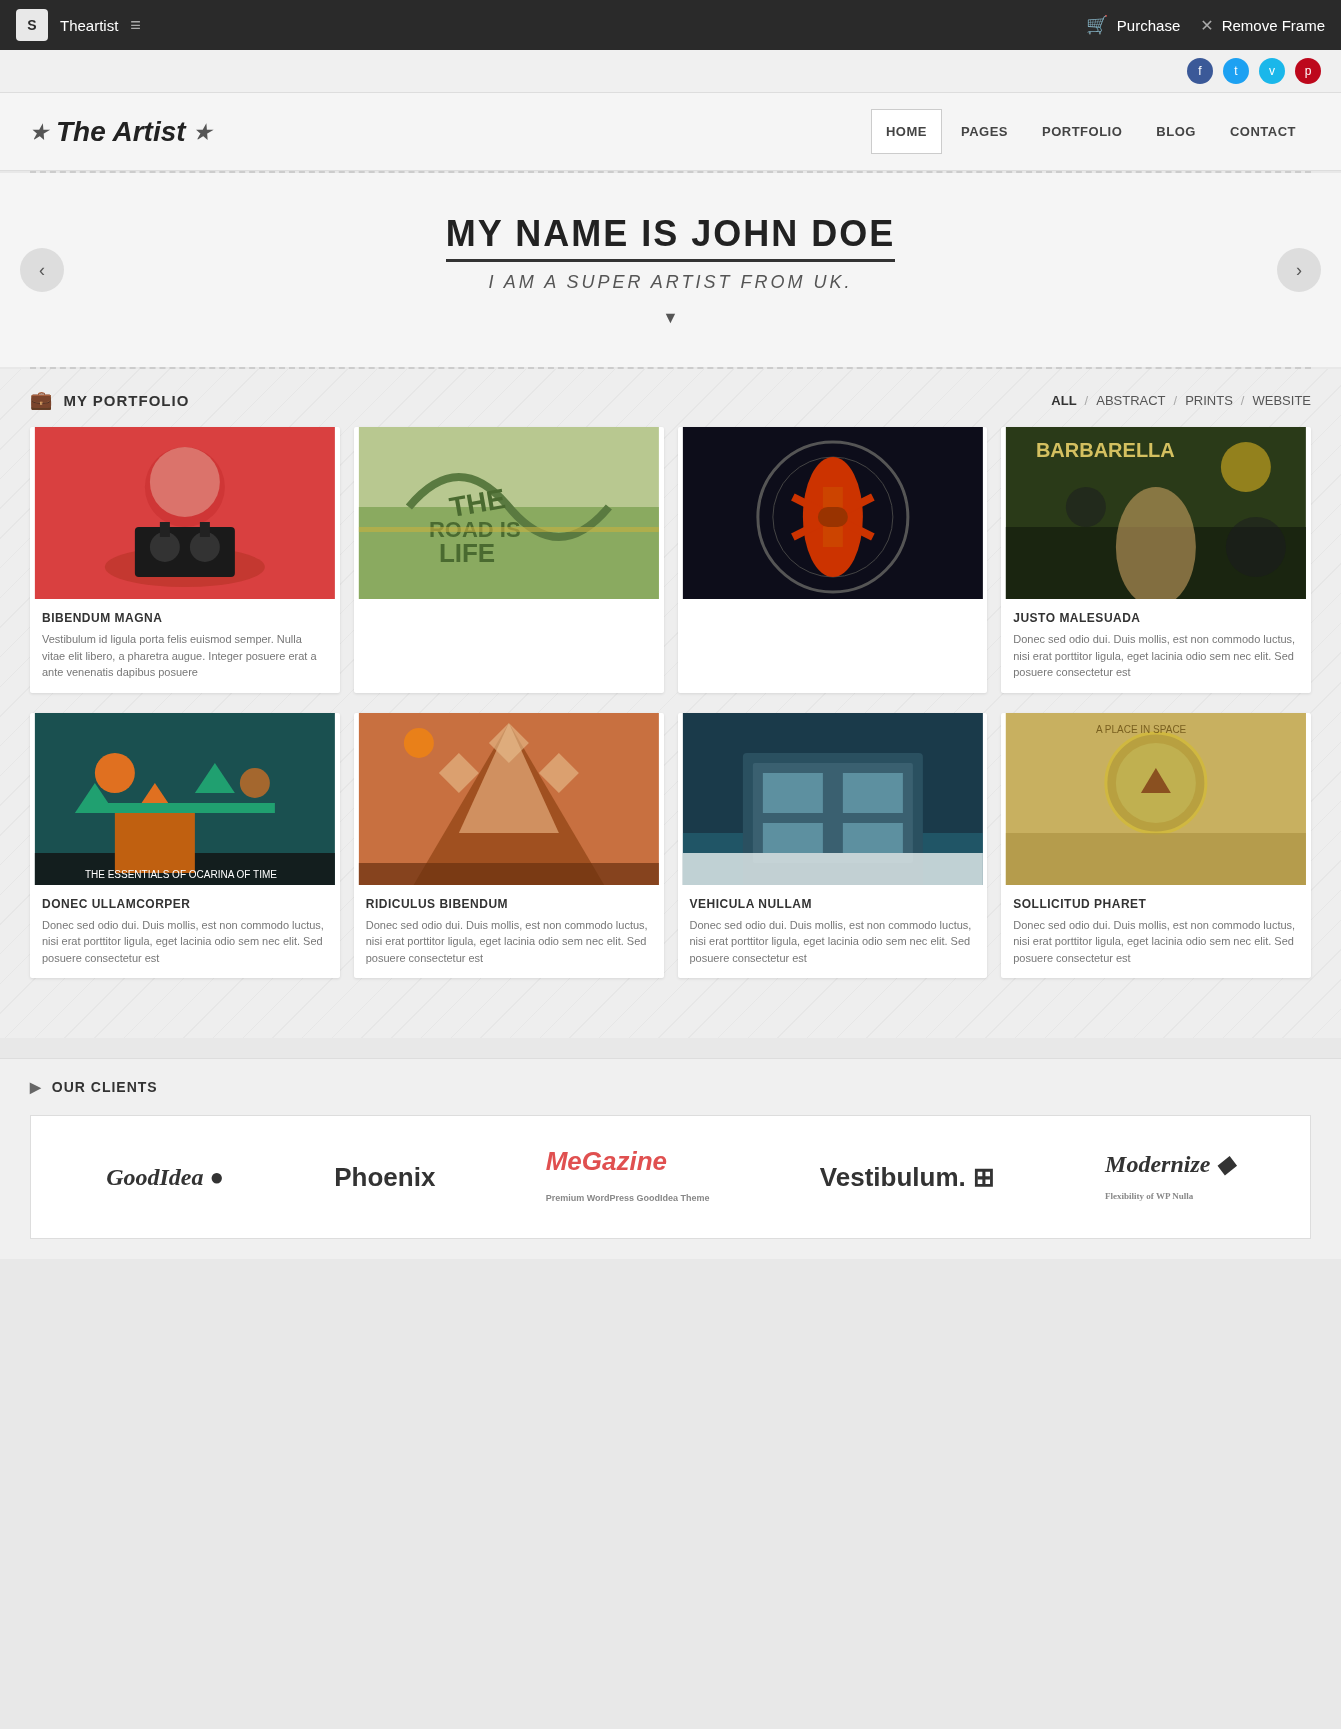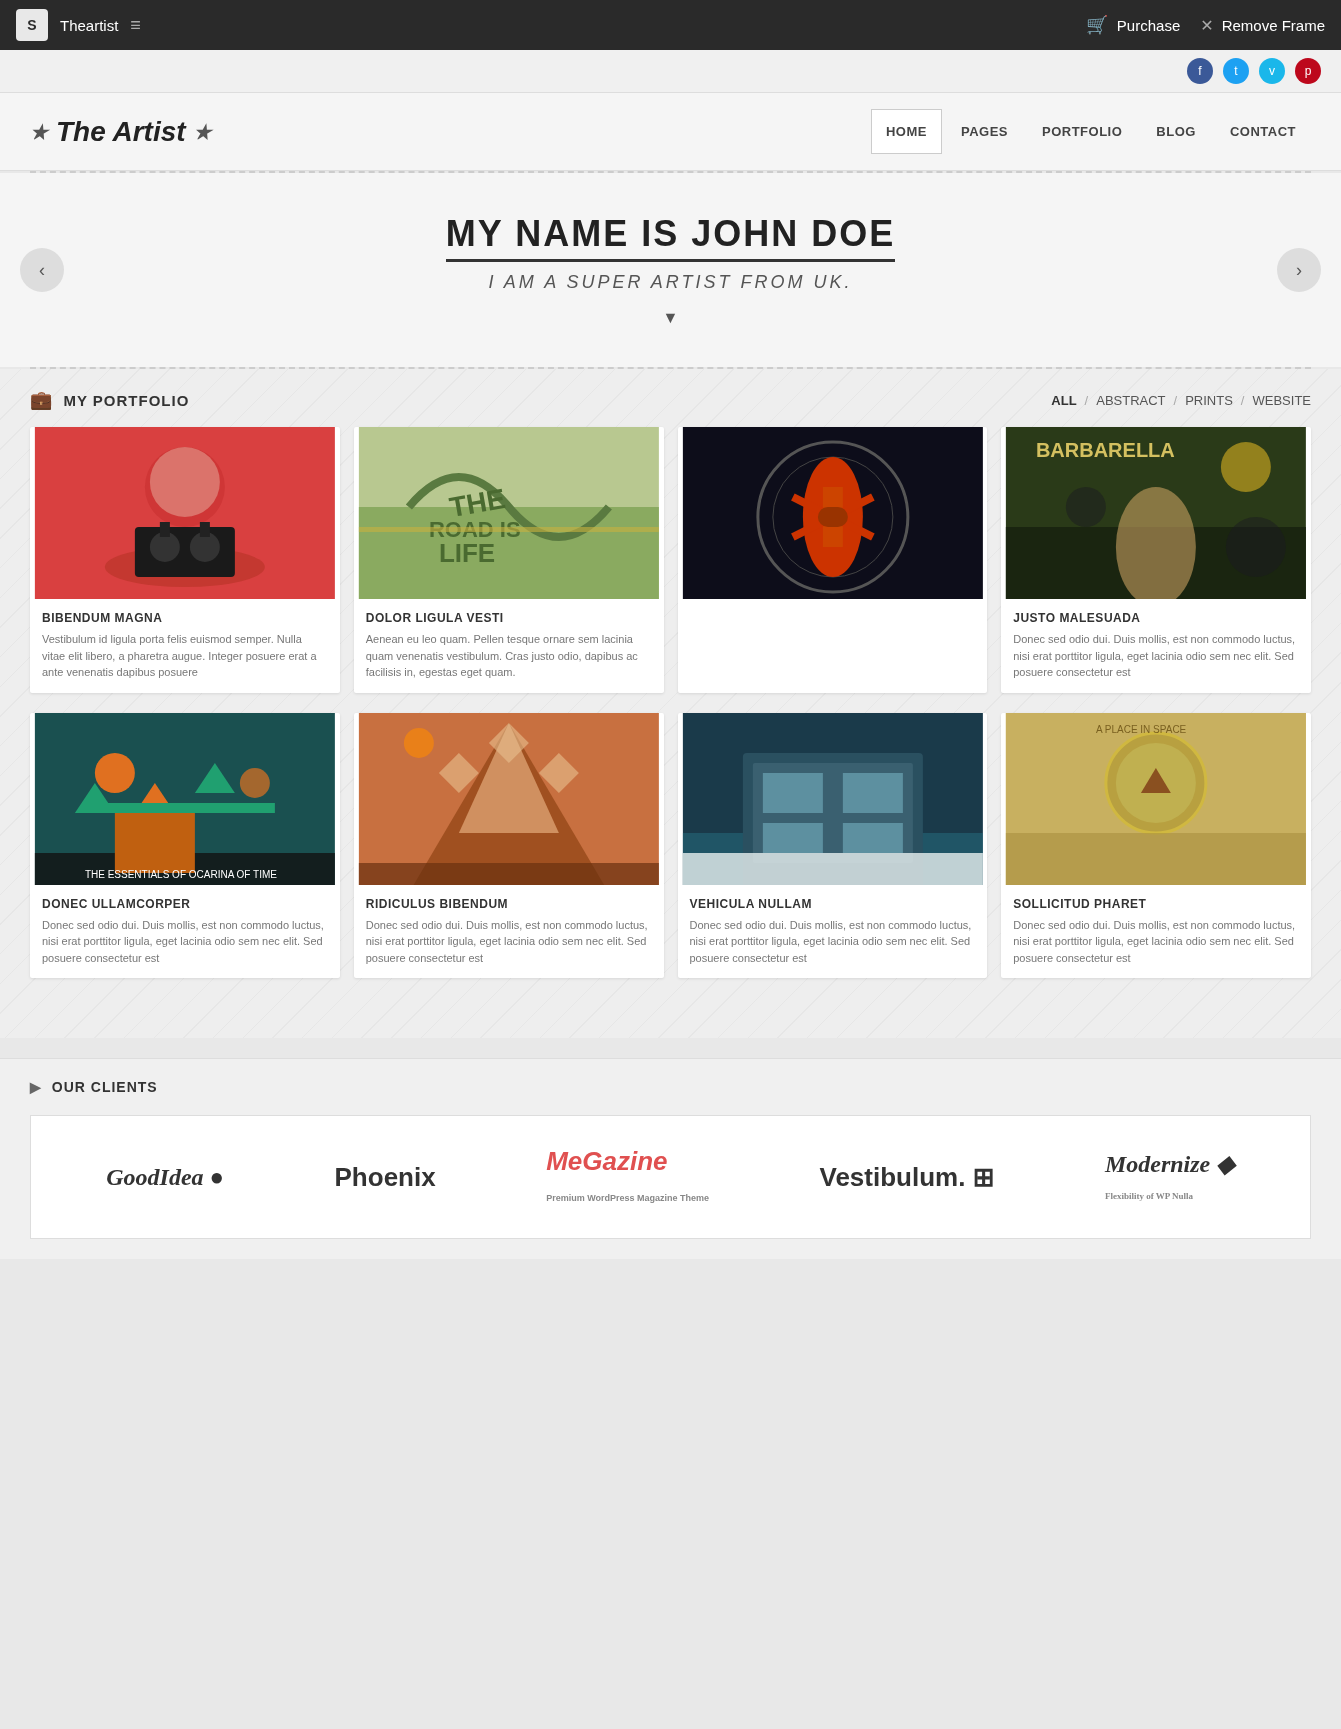--- a/index.html
+++ b/index.html
@@ -362,24 +362,20 @@
           <rect width="300" height="180" fill="#b8c890"></rect>
           <rect x="0" y="80" width="300" height="100" fill="#8aaa60"></rect>
           <path d="M50,80 Q100,20 150,80 Q200,140 250,80" stroke="#5a7a40" fill="none" stroke-width="8"></path>
           <rect x="60" y="20" width="180" height="120" fill="transparent"></rect>
           <text x="90" y="80" font-size="28" font-weight="bold" fill="#4a6a30" font-family="Arial" transform="rotate(-10,150,70)">THE</text>
           <text x="70" y="110" font-size="22" font-weight="bold" fill="#4a6a30" font-family="Arial">ROAD IS</text>
           <text x="80" y="135" font-size="26" font-weight="bold" fill="#4a6a30" font-family="Arial">LIFE</text>
           <rect x="0" y="100" width="300" height="5" fill="#c8b040" opacity="0.6"></rect>
         </svg>
       </div>
-      <div class="portfolio-info">
-        <div class="portfolio-item-title">DOLOR LIGULA VESTI</div>
-        <div class="portfolio-item-text">Aenean eu leo quam. Pellen tesque ornare sem lacinia quam venenatis vestibulum. Cras justo odio, dapibus ac facilisis in, egestas eget quam.</div>
-      </div>
     </div>
 
     <div class="portfolio-item">
       <div class="portfolio-image">
         <svg class="portfolio-svg" viewBox="0 0 300 180" xmlns="http://www.w3.org/2000/svg">
           <rect width="300" height="180" fill="#0d0d1a"></rect>
           <circle cx="150" cy="90" r="75" fill="none" stroke="#555" stroke-width="3"></circle>
           <circle cx="150" cy="90" r="60" fill="none" stroke="#444" stroke-width="1"></circle>
           <ellipse cx="150" cy="90" rx="30" ry="60" fill="#cc3300"></ellipse>
           <rect x="140" y="60" width="20" height="60" fill="#cc4400"></rect>
@@ -493,17 +489,17 @@
 </div>
 
 <div class="clients-section">
   <div class="clients-title">
     <span class="play-icon">▶</span>
     <span>OUR CLIENTS</span>
   </div>
   <div class="clients-logos">
     <div class="client-logo script">GoodIdea ●</div>
     <div class="client-logo sans">Phoenix</div>
-    <div class="client-logo mega"><em>Me</em>Gazine<br><span style="font-size:9px;font-style:normal;color:#888;">Premium WordPress Magazine Theme</span></div>
+    <div class="client-logo mega"><em>Me</em>Gazine<br><span style="font-size:9px;font-style:normal;color:#888;">Premium WordPress GoodIdea Theme</span></div>
     <div class="client-logo sans">Vestibulum. ⊞</div>
     <div class="client-logo script">Modernize ◆<br><span style="font-size:9px;color:#888;font-style:normal;">Flexibility of WP Nulla</span></div>
   </div>
 </div>
 
 </body></html>

